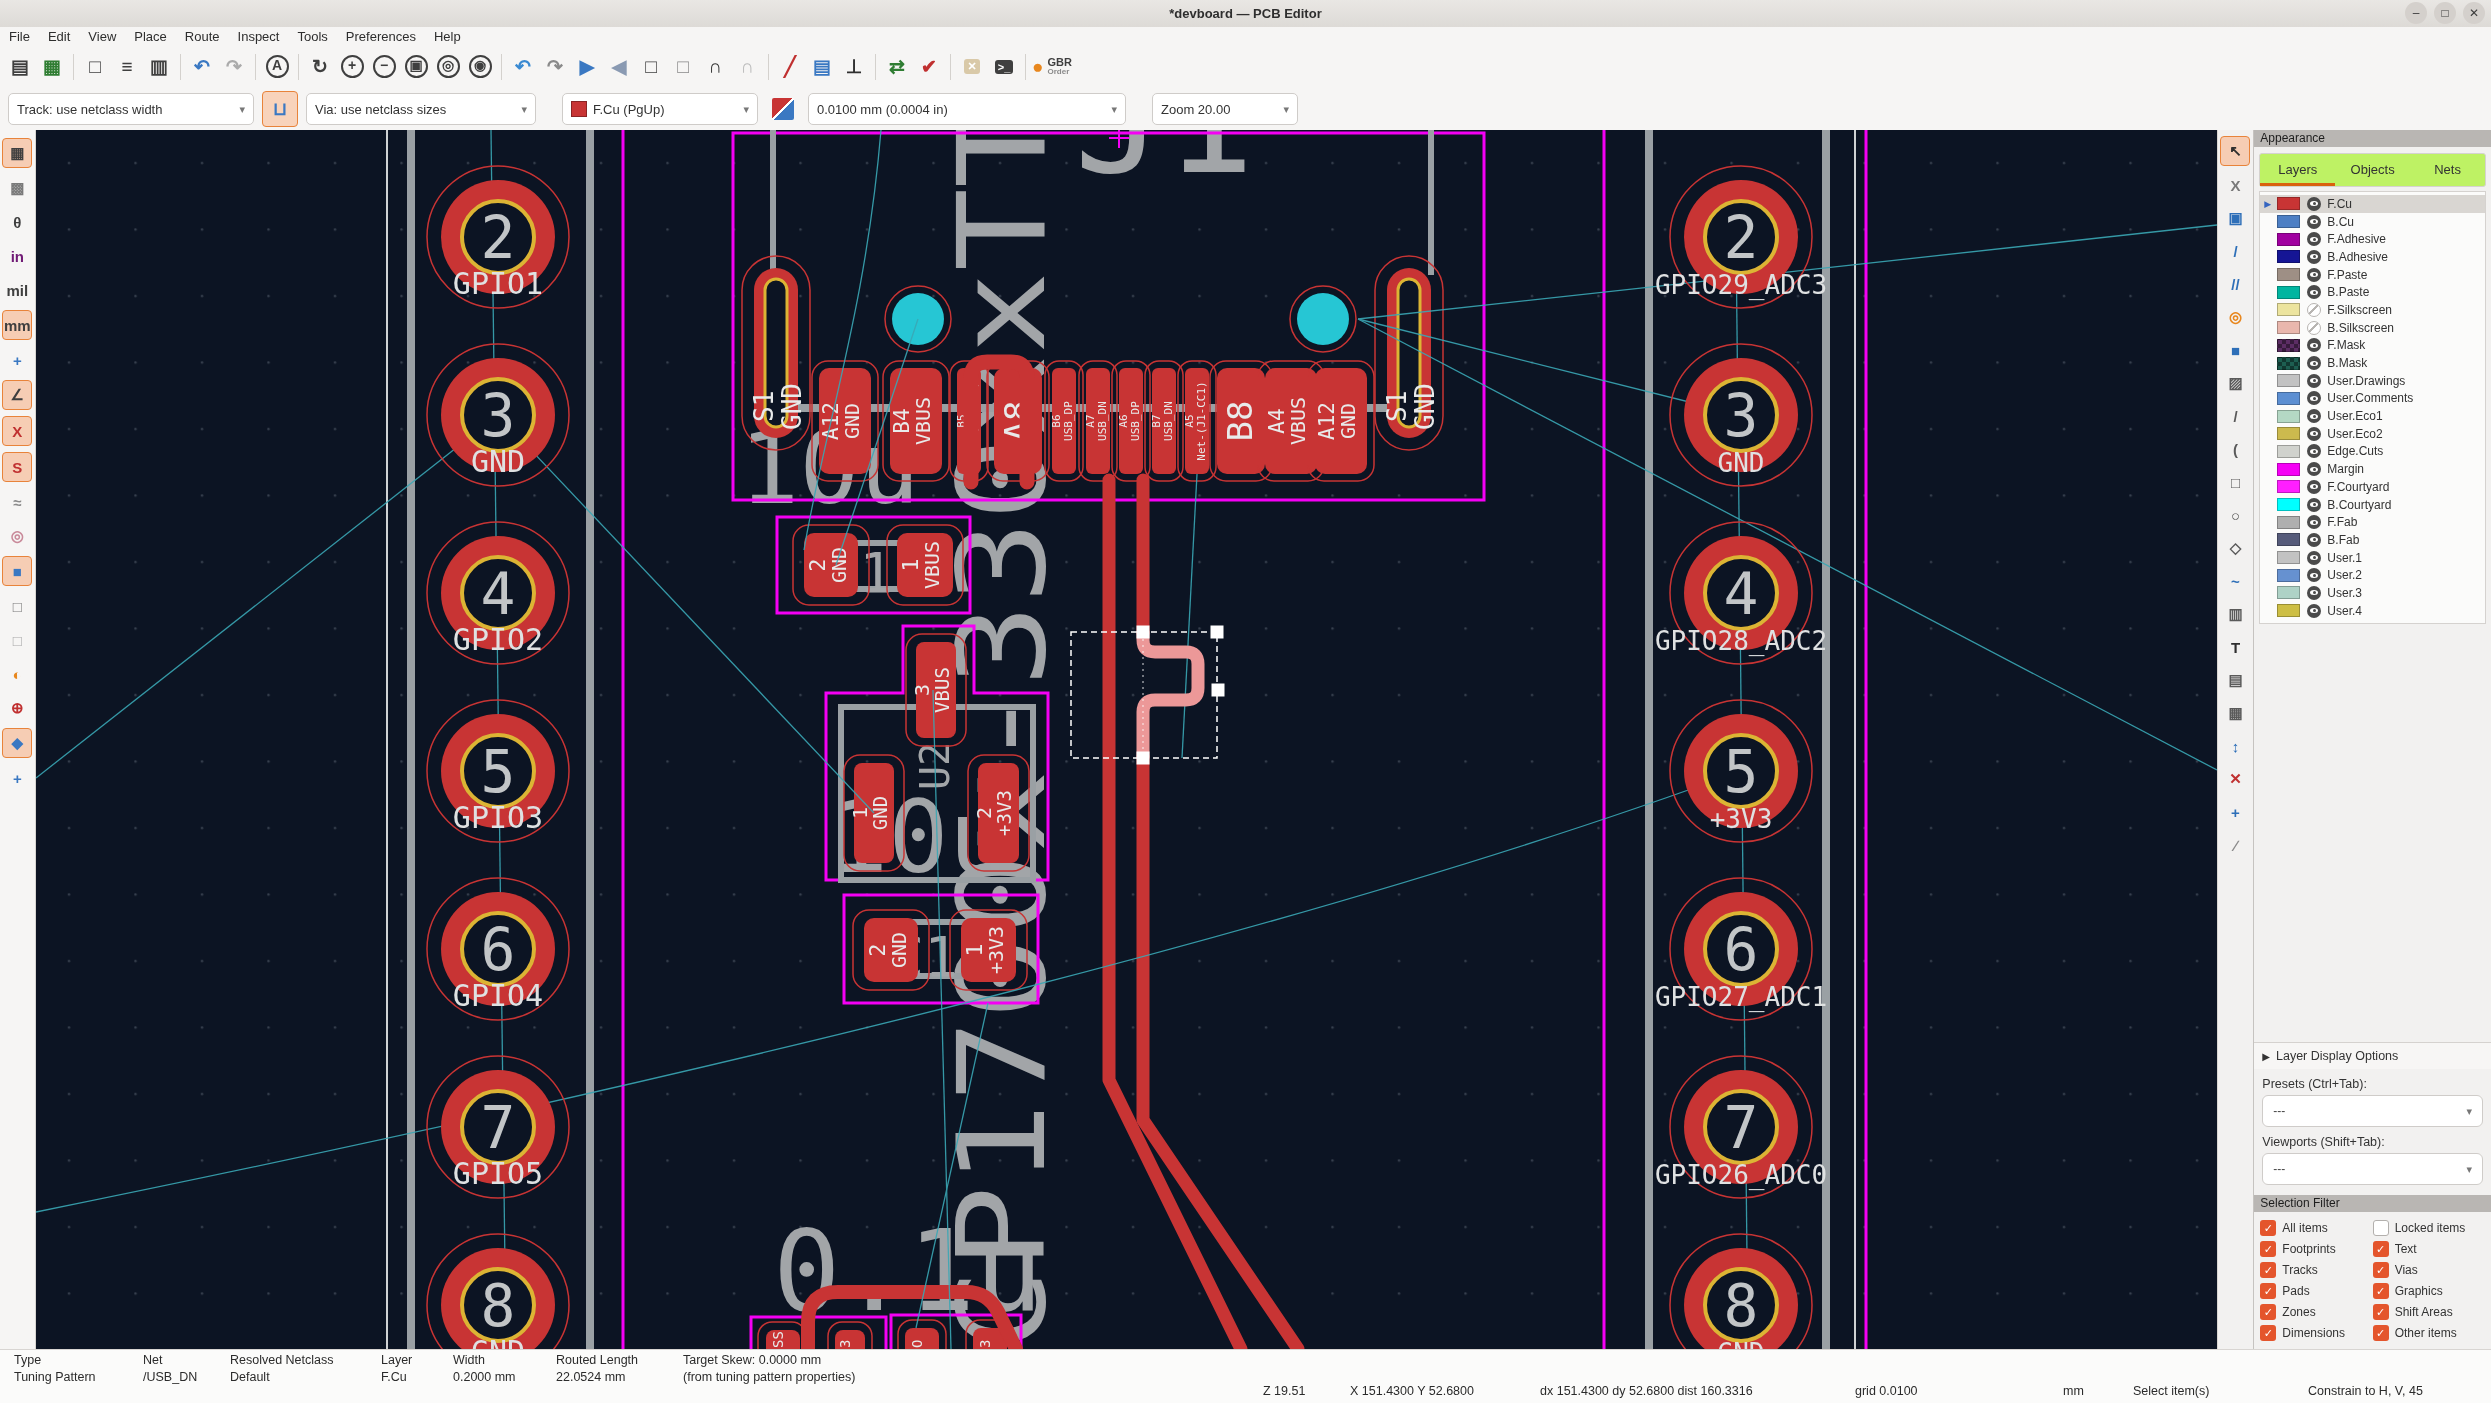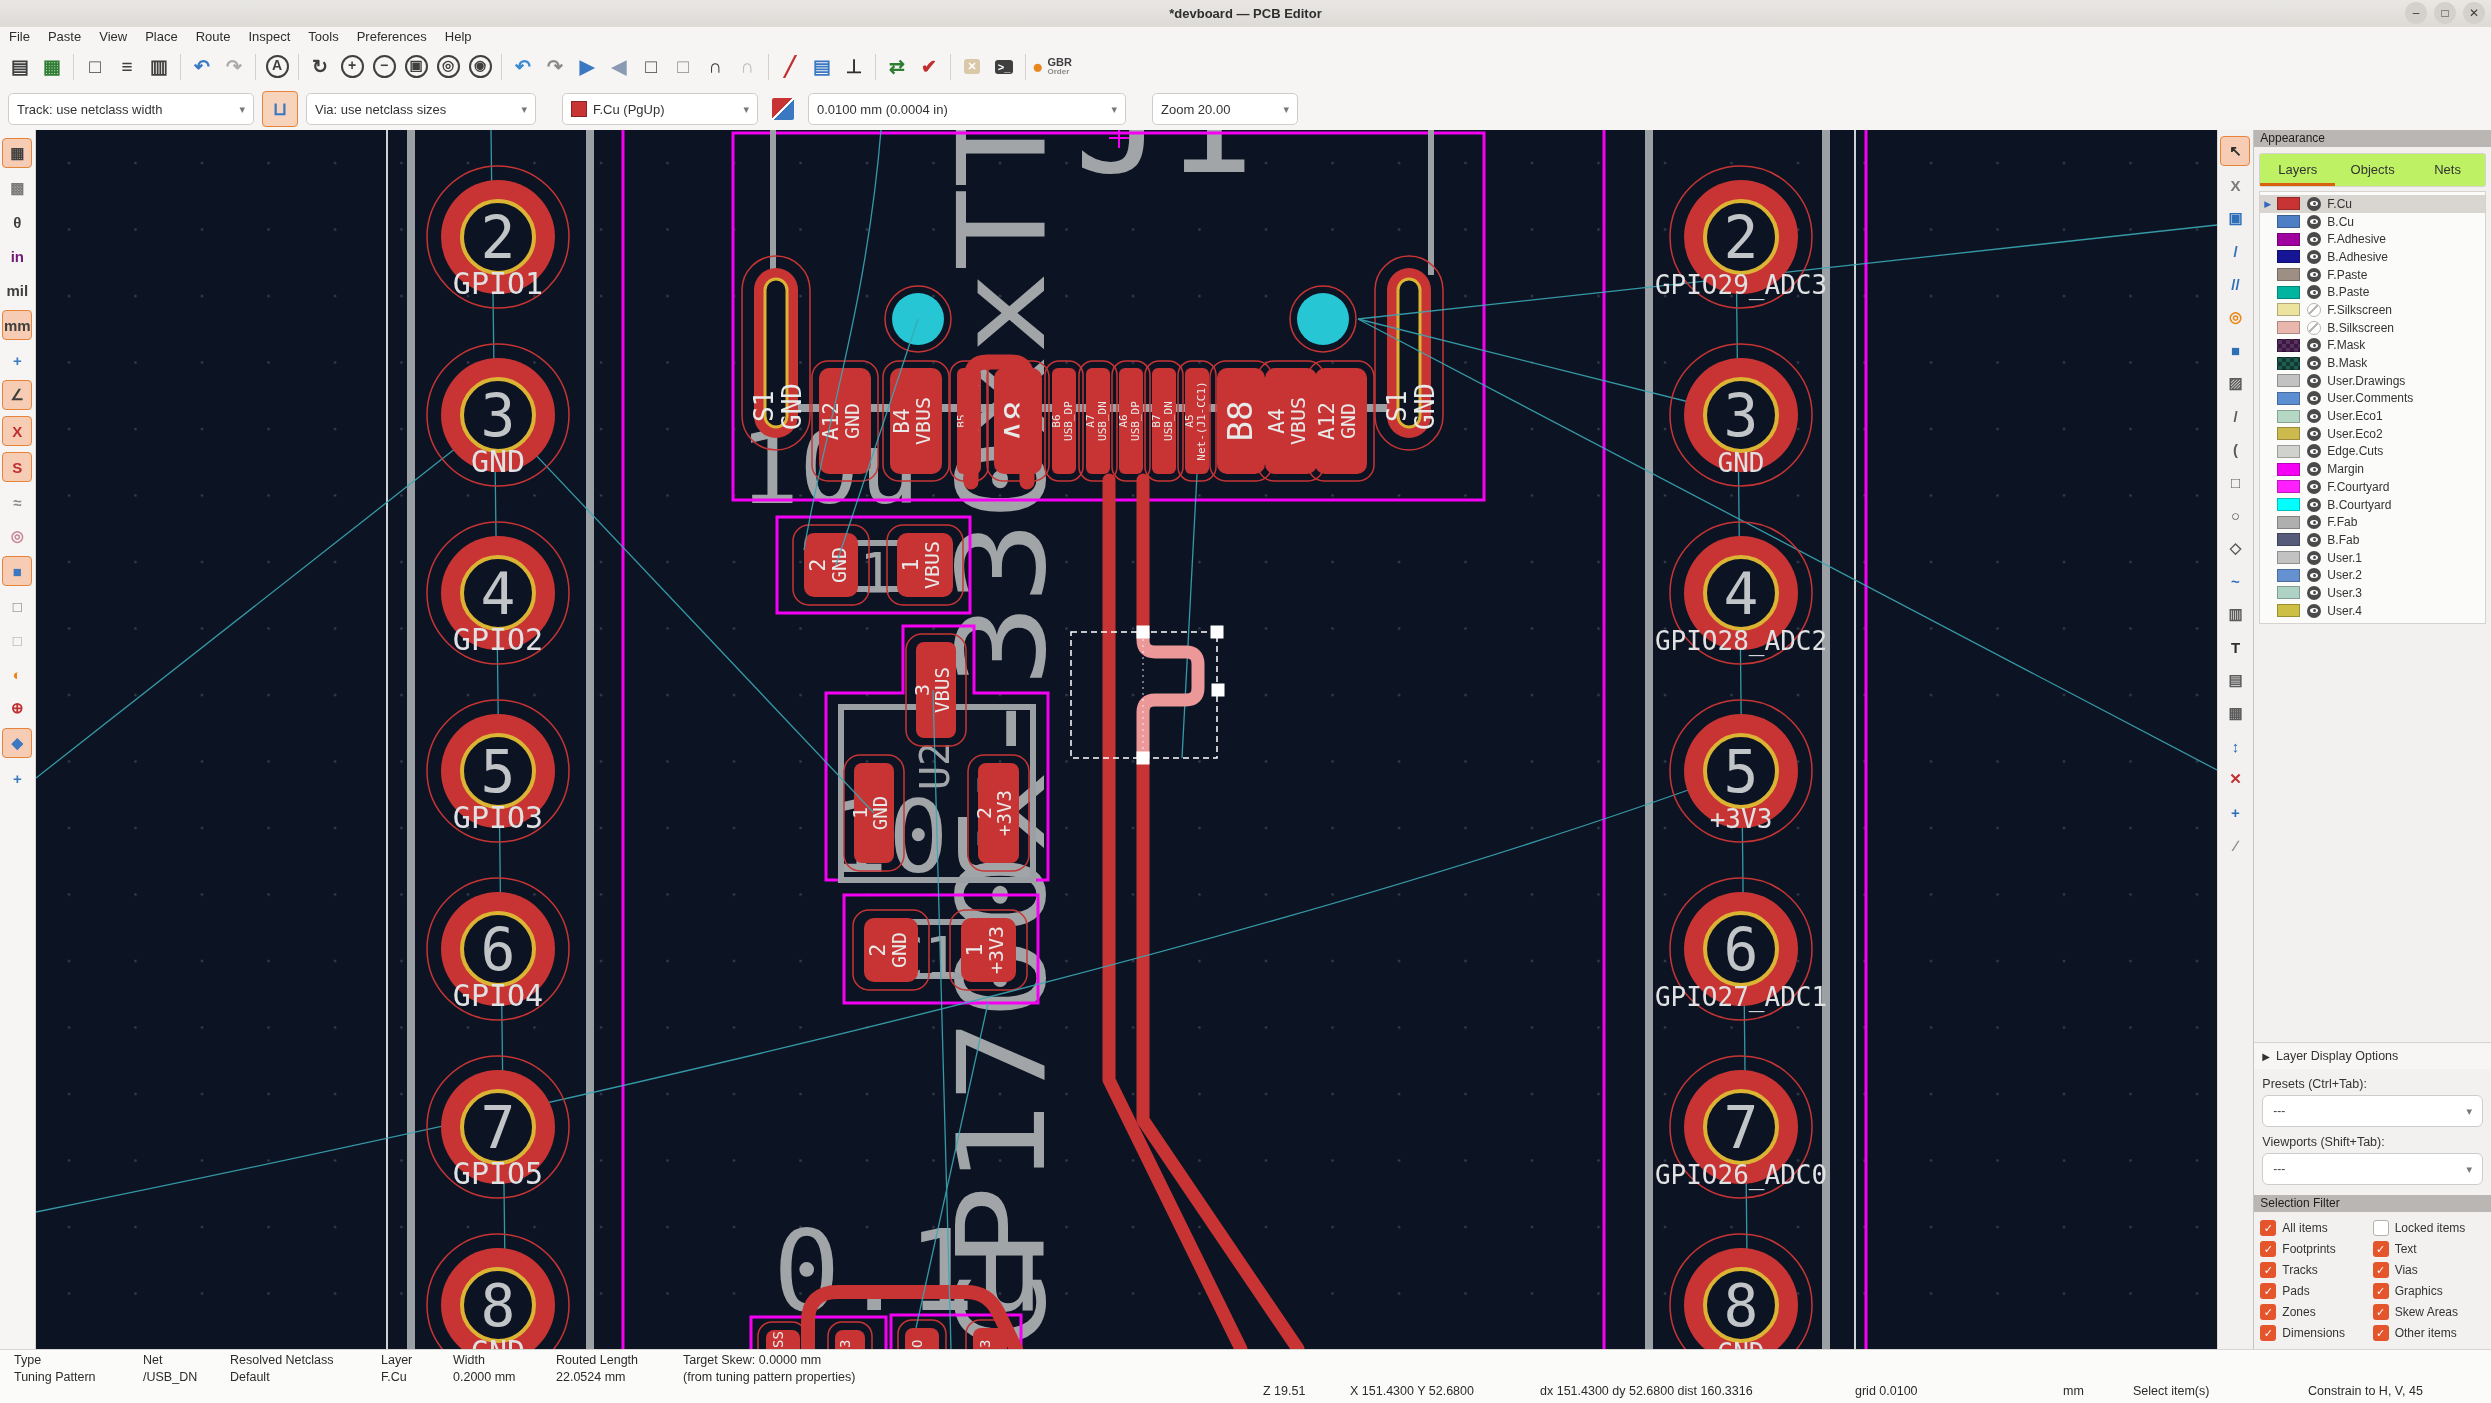--- a/index.html
+++ b/index.html
@@ -83,21 +83,21 @@
     <div class="title">*devboard — PCB Editor</div>
     <div class="winbtns">
       <div class="wbtn">–</div>
       <div class="wbtn">□</div>
       <div class="wbtn">✕</div>
     </div>
   </div>
 
   <div class="menubar" id="menubar">
       <div class="menu-item">File</div>
-      <div class="menu-item">Paste</div>
+      <div class="menu-item">Edit</div>
       <div class="menu-item">View</div>
       <div class="menu-item">Place</div>
       <div class="menu-item">Route</div>
       <div class="menu-item">Inspect</div>
       <div class="menu-item">Tools</div>
       <div class="menu-item">Preferences</div>
       <div class="menu-item">Help</div>
     </div>
 
   <div class="tb1" id="toolbar-main">
@@ -891,21 +891,21 @@
           <div class="fitem">
             <span class="chk on">✓</span>
             <span>Graphics</span>
           </div>
           <div class="fitem">
             <span class="chk on">✓</span>
             <span>Zones</span>
           </div>
           <div class="fitem">
             <span class="chk on">✓</span>
-            <span>Skew Areas</span>
+            <span>Shift Areas</span>
           </div>
           <div class="fitem">
             <span class="chk on">✓</span>
             <span>Dimensions</span>
           </div>
           <div class="fitem">
             <span class="chk on">✓</span>
             <span>Other items</span>
           </div>
         </div>

